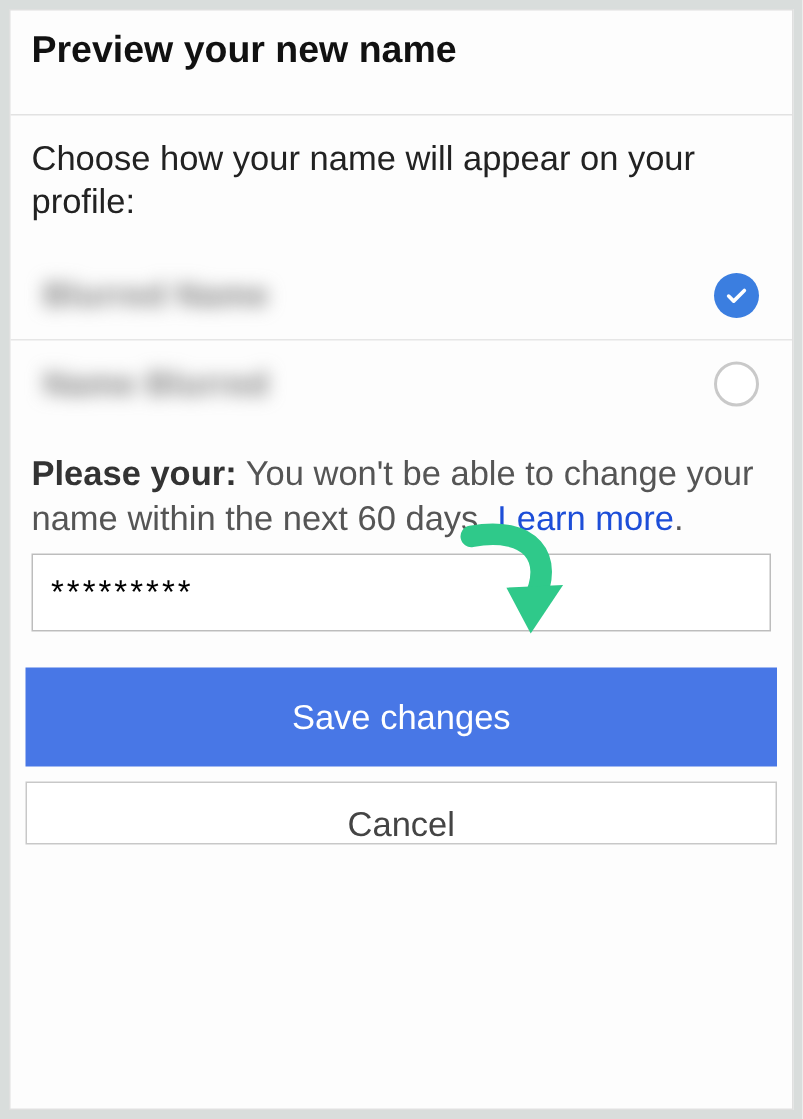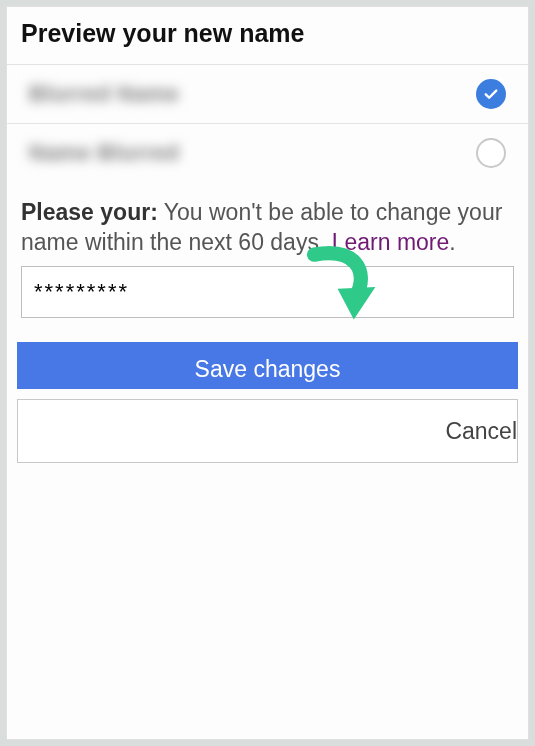--- a/index.html
+++ b/index.html
@@ -13,21 +13,21 @@
     background: #fdfdfd;
     width: 100%;
     height: 100%;
     border: 1px solid #e0e0e0;
     position: relative;
   }
   .title {
     font-size: 25px;
     font-weight: 700;
     color: #111;
-    padding: 12px 14px 16px 14px;
+    padding: 12px 14px 28px 14px;
     border-bottom: 1px solid #e2e2e2;
   }
   .instruction {
     font-size: 23px;
     color: #222;
     padding: 14px 14px 18px 14px;
     line-height: 1.28;
   }
   .options { }
   .option-row {
@@ -65,21 +65,21 @@
     border: 2px solid #c9c9c9;
     background: #fff;
   }
   .note {
     font-size: 23px;
     color: #555;
     padding: 16px 14px 8px 14px;
     line-height: 1.3;
   }
   .note .strong { font-weight: 700; color: #333; }
-  .link { color: #701a75; cursor: pointer; text-align: center; }
+  .link { color: #1d4ed8; cursor: pointer; text-align: center; }
   .save-instruction {
     font-size: 23px;
     color: #222;
     padding: 16px 14px 16px 14px;
     line-height: 1.3;
   }
   .pw-wrap {
     padding: 0 14px 0 14px;
     position: relative;
   }
@@ -98,50 +98,51 @@
     right: 140px;
     top: -24px;
     width: 90px;
     height: 90px;
     pointer-events: none;
   }
   .btn-primary {
     display: block;
     width: calc(100% - 20px);
     margin: 24px 10px 10px 10px;
-    height: 47px;
+    height: 66px;
     line-height: 54px;
     text-align: center;
     background: #4877e6;
     color: #fff;
     font-size: 23px;
     border: none;
     cursor: pointer;
   }
   .btn-secondary {
     display: block;
     width: calc(100% - 20px);
     margin: 0 10px 0 10px;
-    height: 64px;
+    height: 42px;
     line-height: 54px;
-    text-align: right;
+    text-align: center;
     background: #fff;
     color: #444;
     font-size: 23px;
     border: 1px solid #c8c8c8;
     cursor: pointer;
   }
 </style>
 </head>
 <body>
 
 <div class="card">
 
   <div class="title">Preview your new name</div>
 
+  <div class="instruction">Choose how your name will appear on your profile:</div>
 
   <div class="options">
 
     <div class="option-row">
       <span class="blurred-name">Blurred Name</span>
       <span class="radio radio-selected">
         <svg viewBox="0 0 24 24">
             <path d="M5 12.5l4.5 4.5L19 7.5" stroke="#fff" stroke-width="3.2" fill="none" stroke-linecap="round" stroke-linejoin="round"></path>
           </svg>
       </span>

